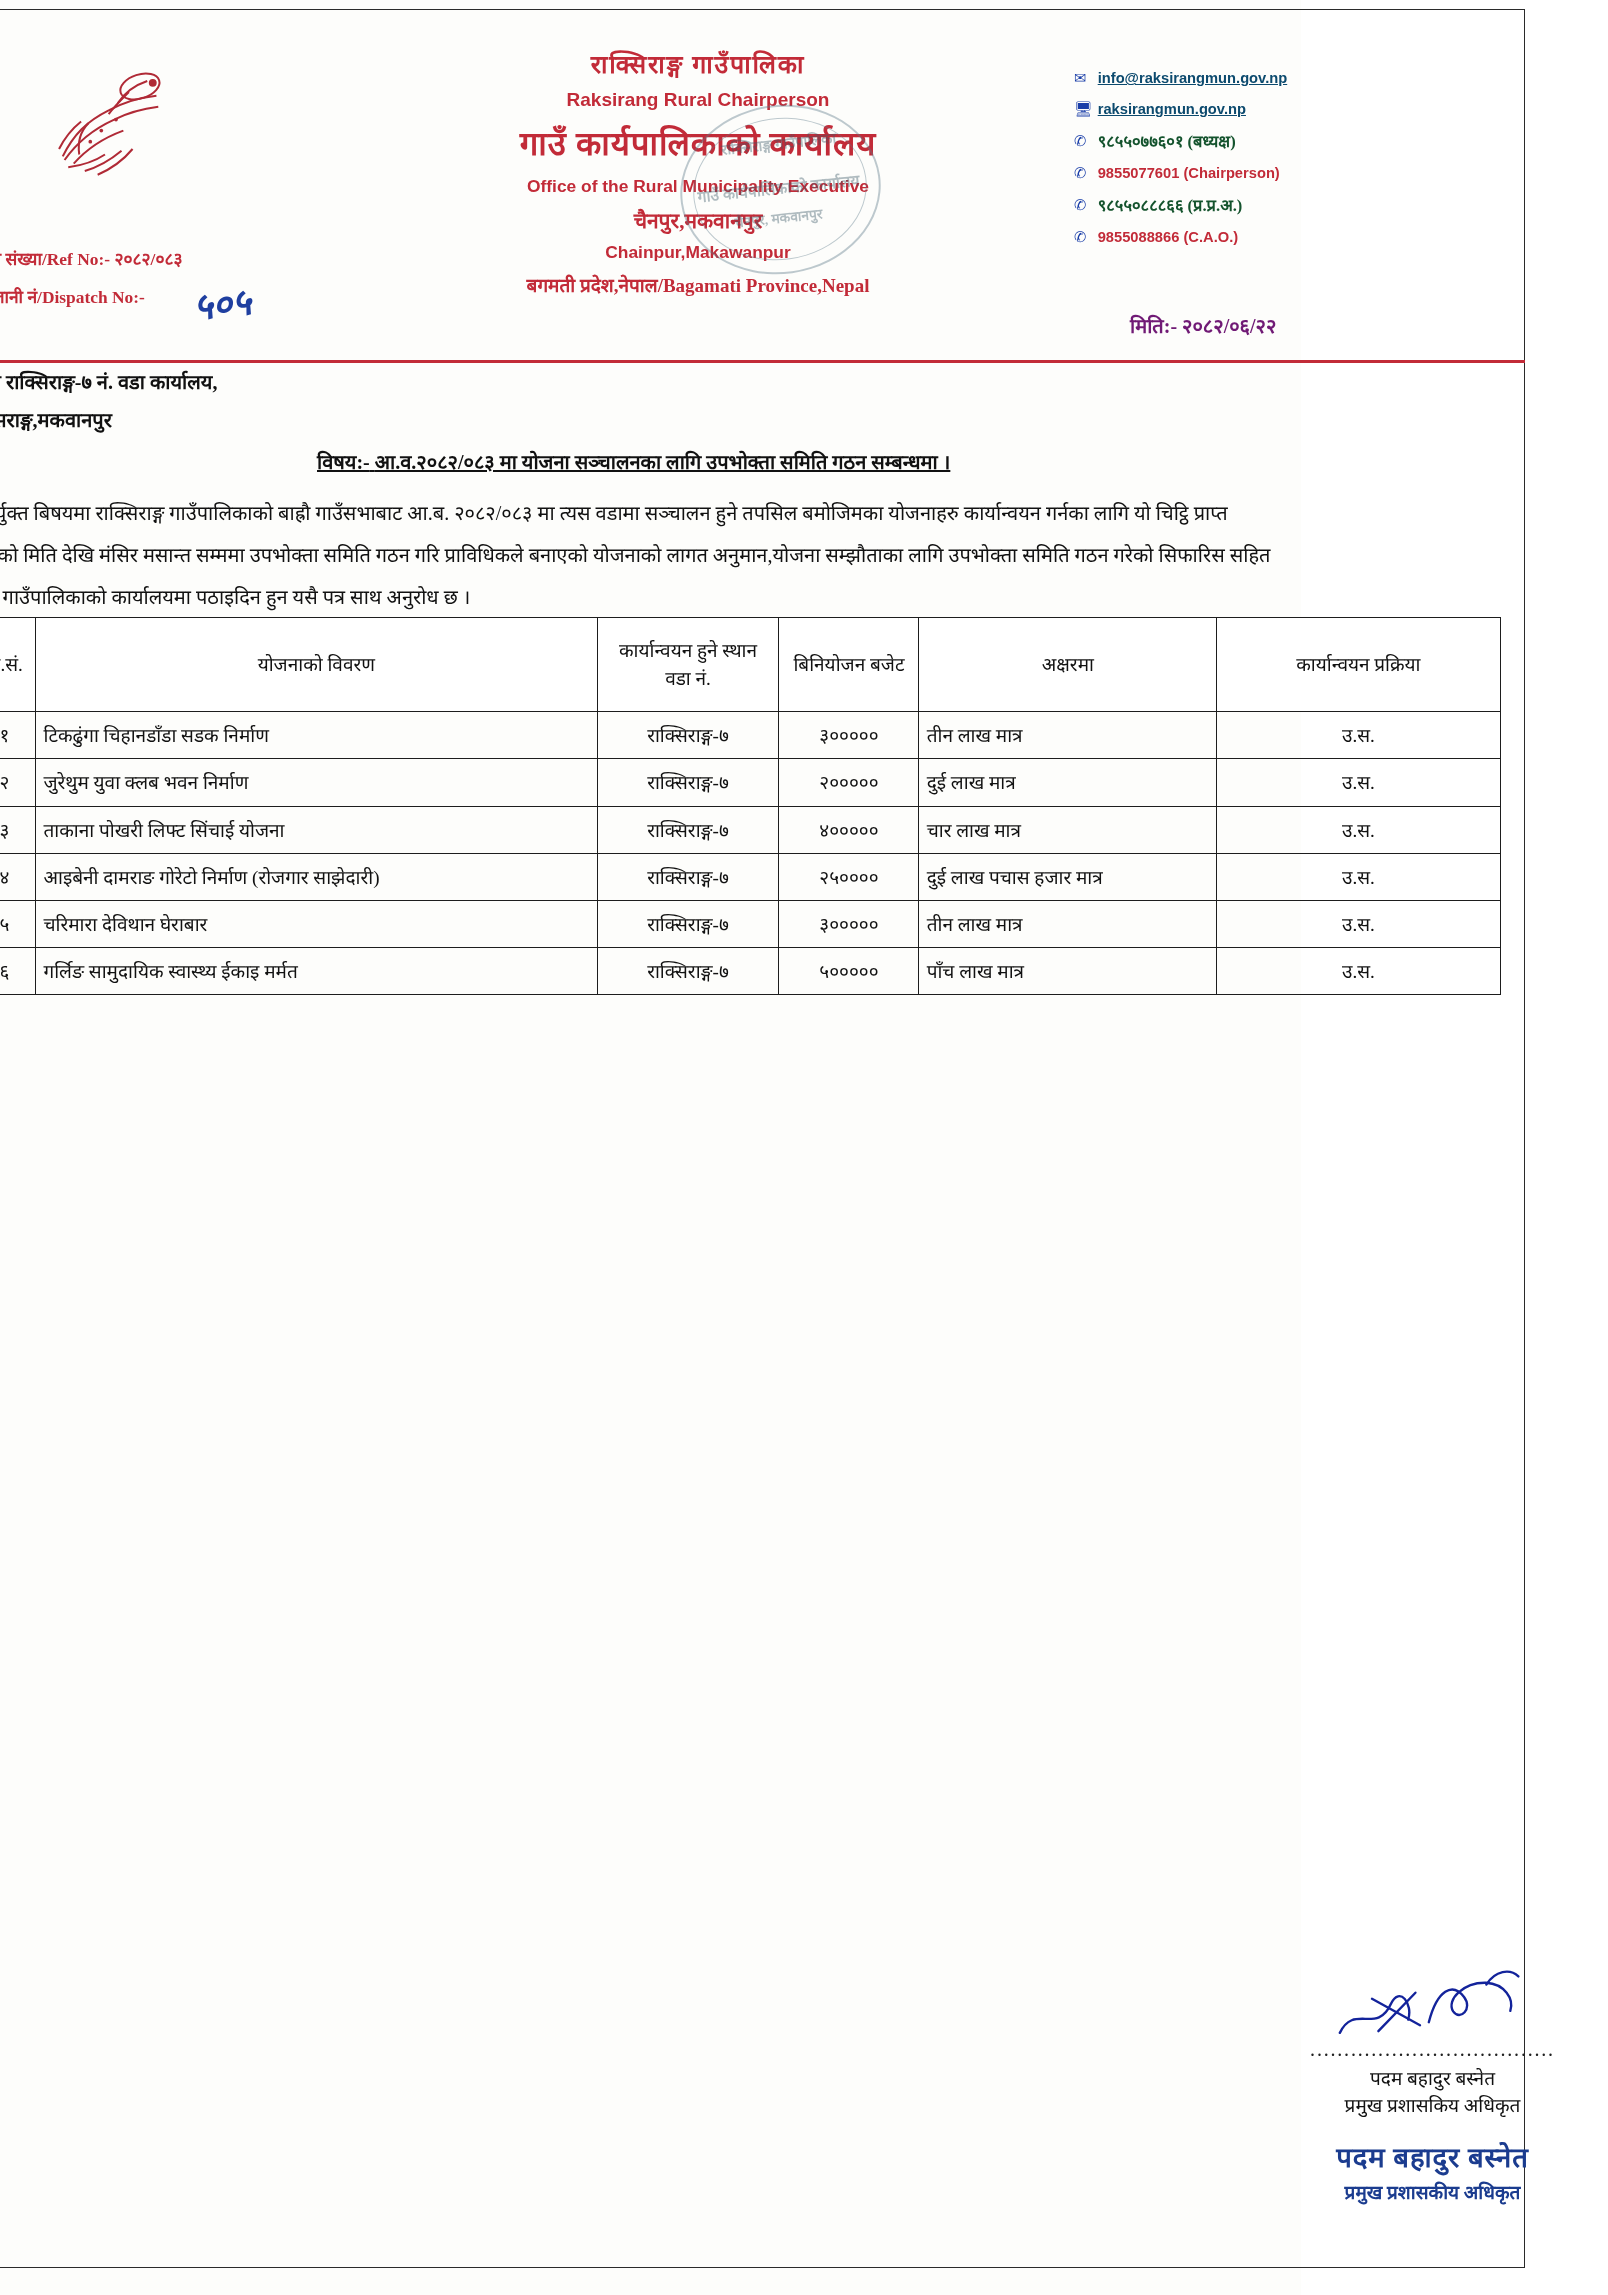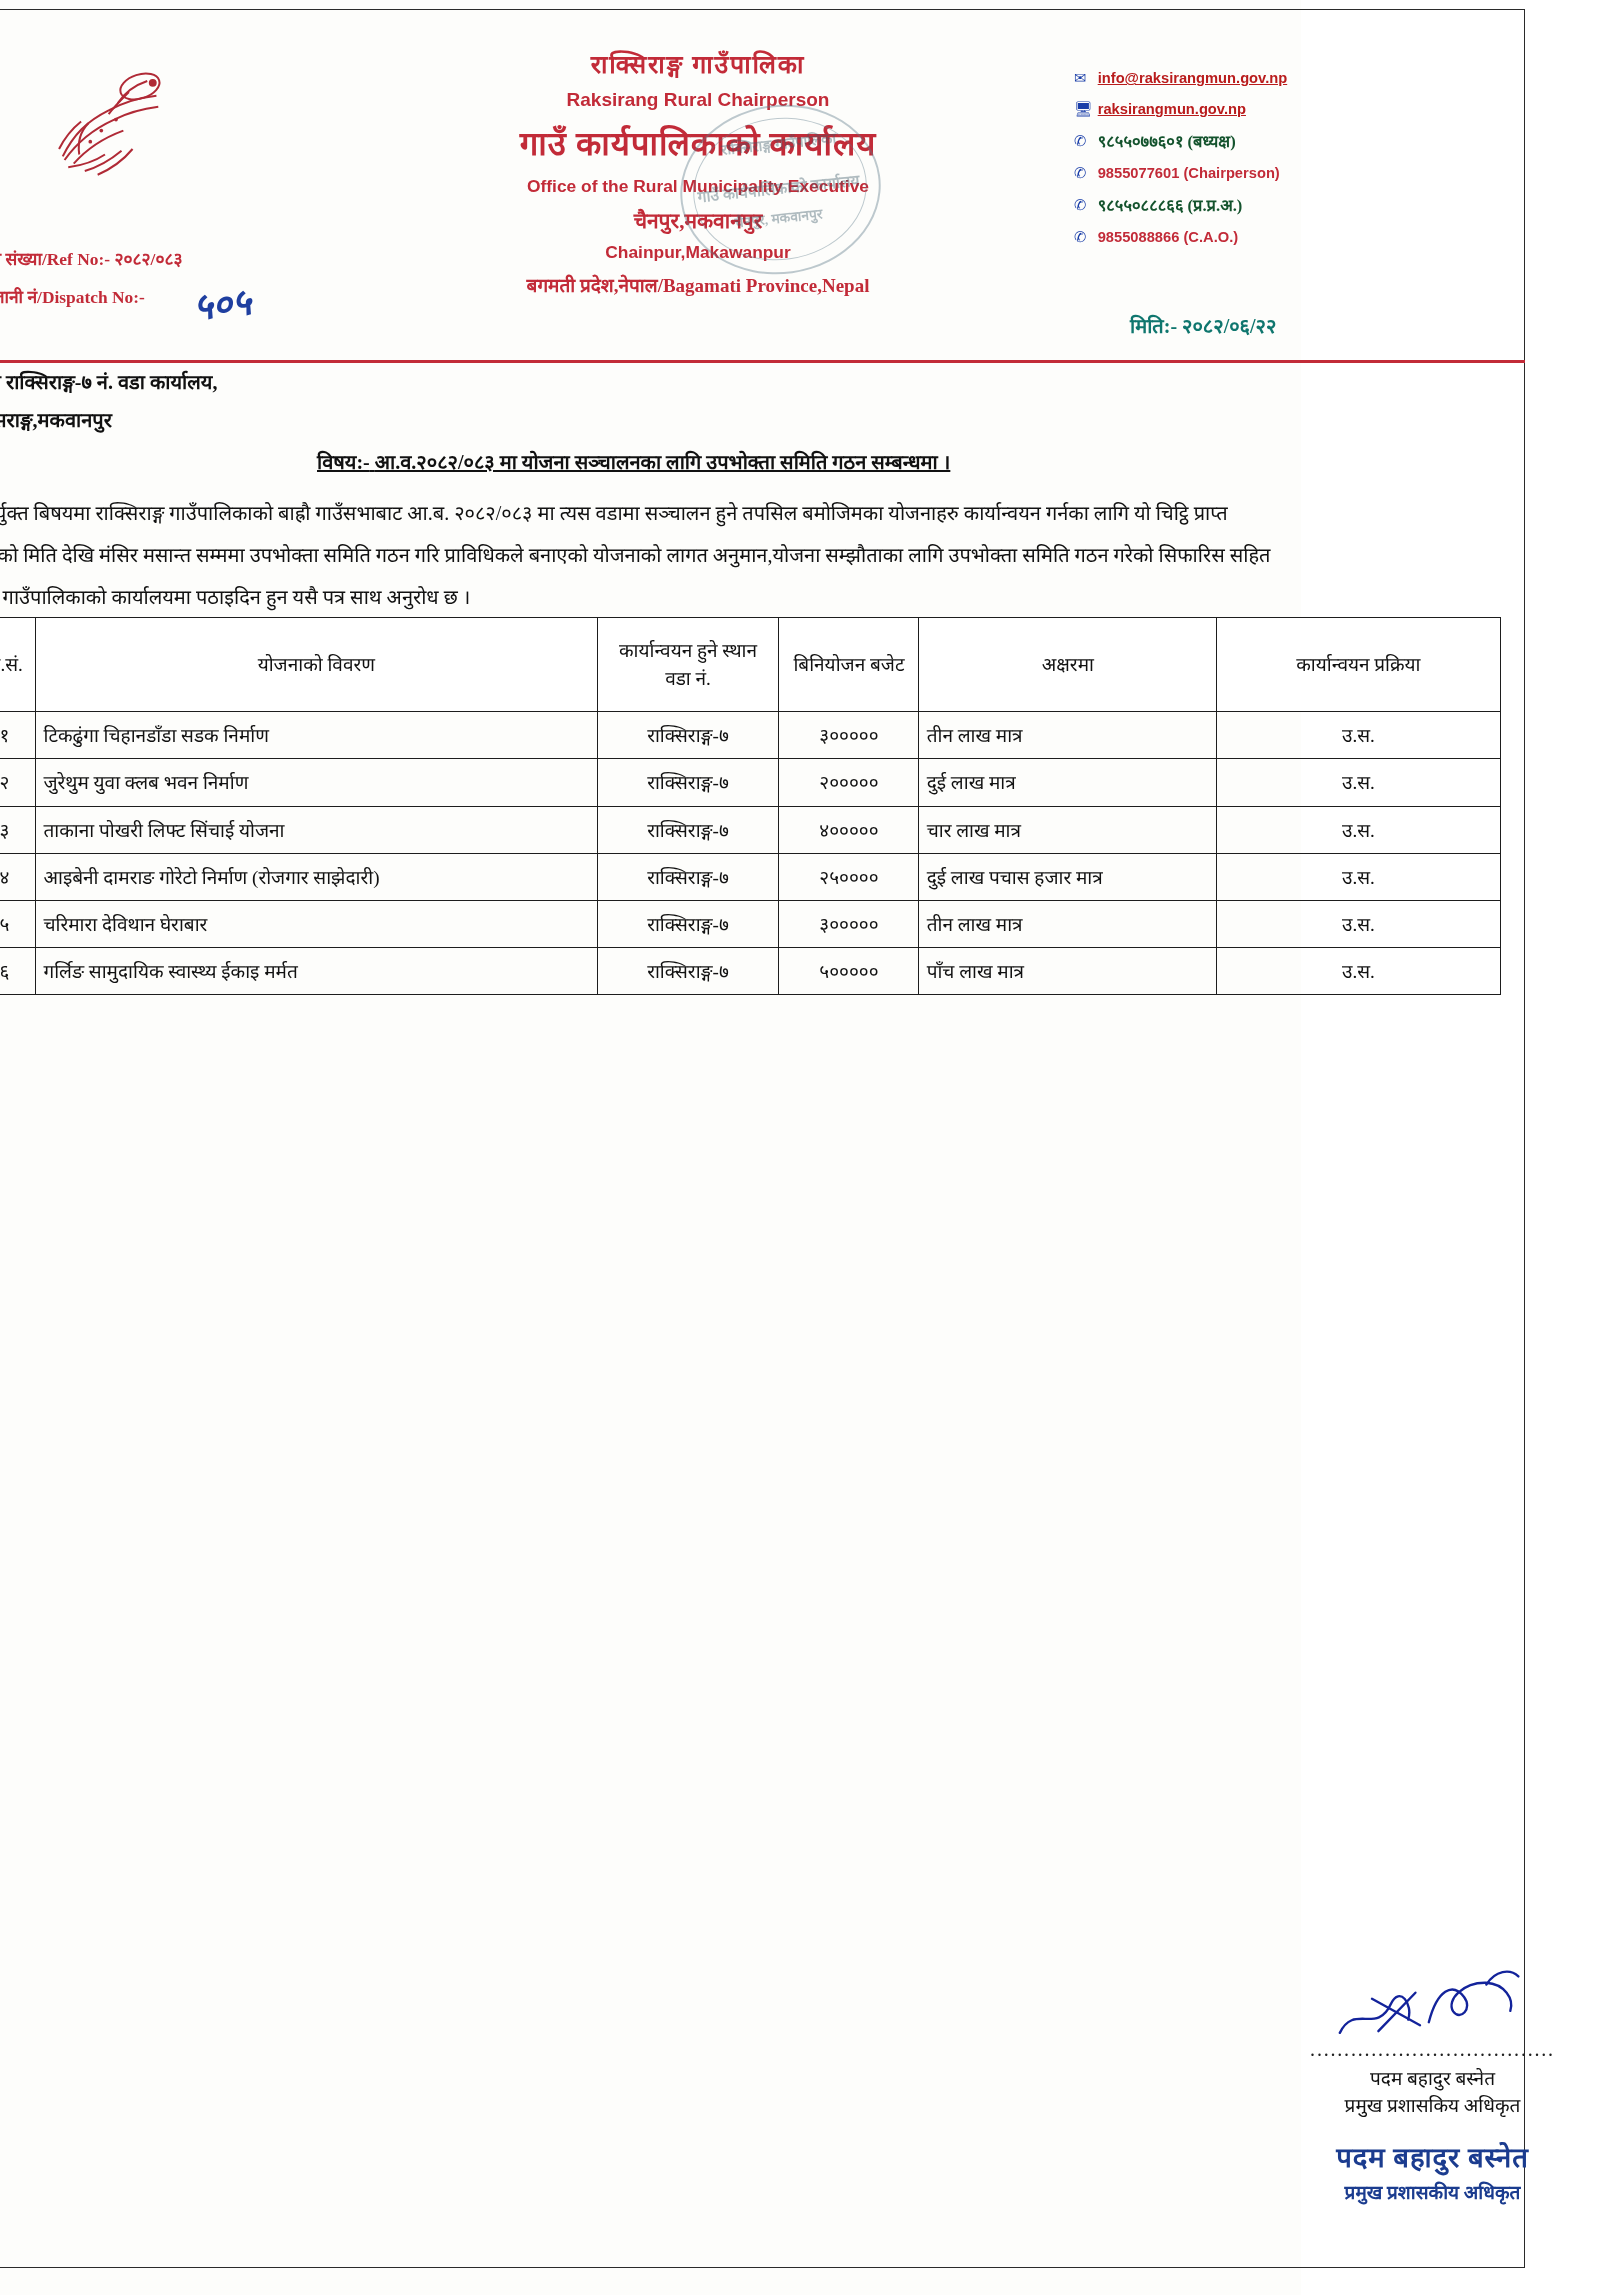--- a/index.html
+++ b/index.html
@@ -182,21 +182,21 @@
     margin-right: 3.7px;
     font-size: 14.7px;
     color: #1a3ea8;
   }
   .contact-val {
     font-family: "Liberation Sans", sans-serif;
     font-size: 14.7px;
     font-weight: bold;
   }
   .contact-val.link {
-    color: #b91c1c;
+    color: #0c4a6e;
     text-decoration: underline;
   }
   .contact-val.np {
     font-family: "Liberation Serif", serif;
     font-size: 16.5px;
     color: #14532d;
   }
 
   
   .refno {
@@ -223,21 +223,21 @@
     color: #1f3fa0;
     font-weight: bold;
     font-style: italic;
     transform: rotate(-6deg);
   }
   .miti {
     position: absolute;
     left: 1130px;
     top: 294px;
     font-size: 20px;
-    color: #0f766e;
+    color: #701a75;
     font-weight: bold;
   }
 
   .rule {
     position: absolute;
     left: -27.5px;
     top: 342px;
     width: 1552px;
     height: 2.8px;
     background: #c22b38;

